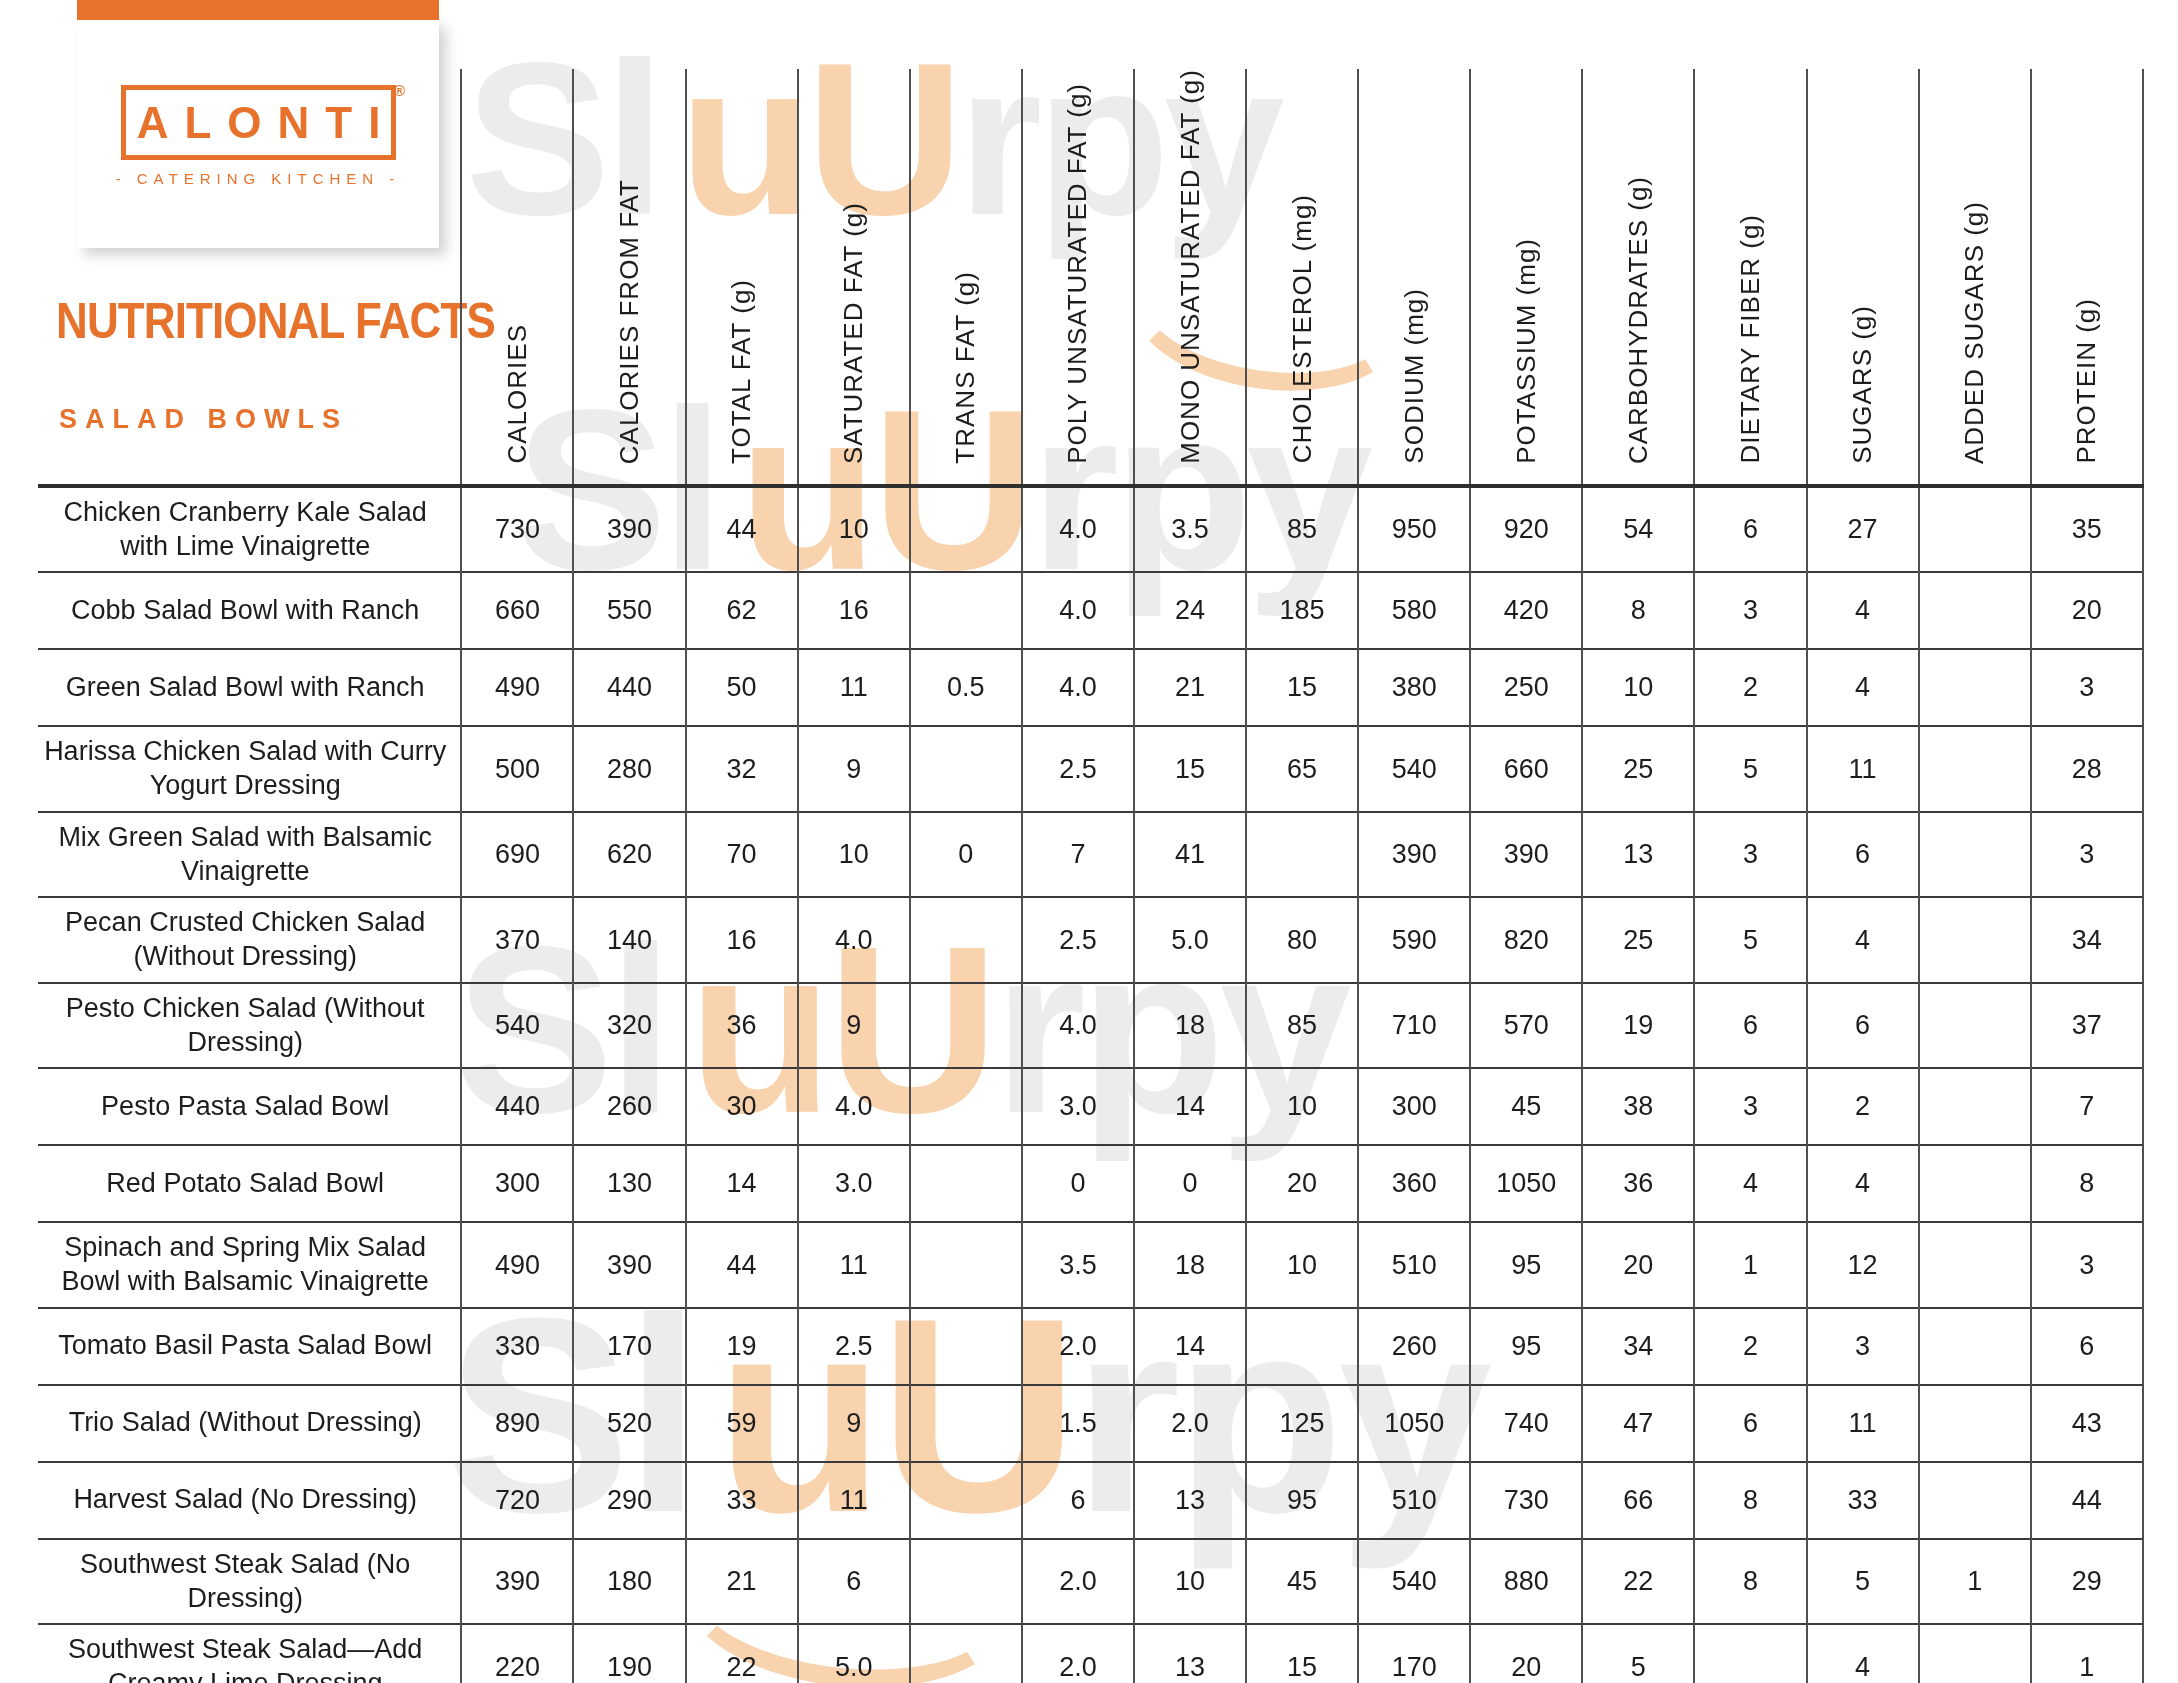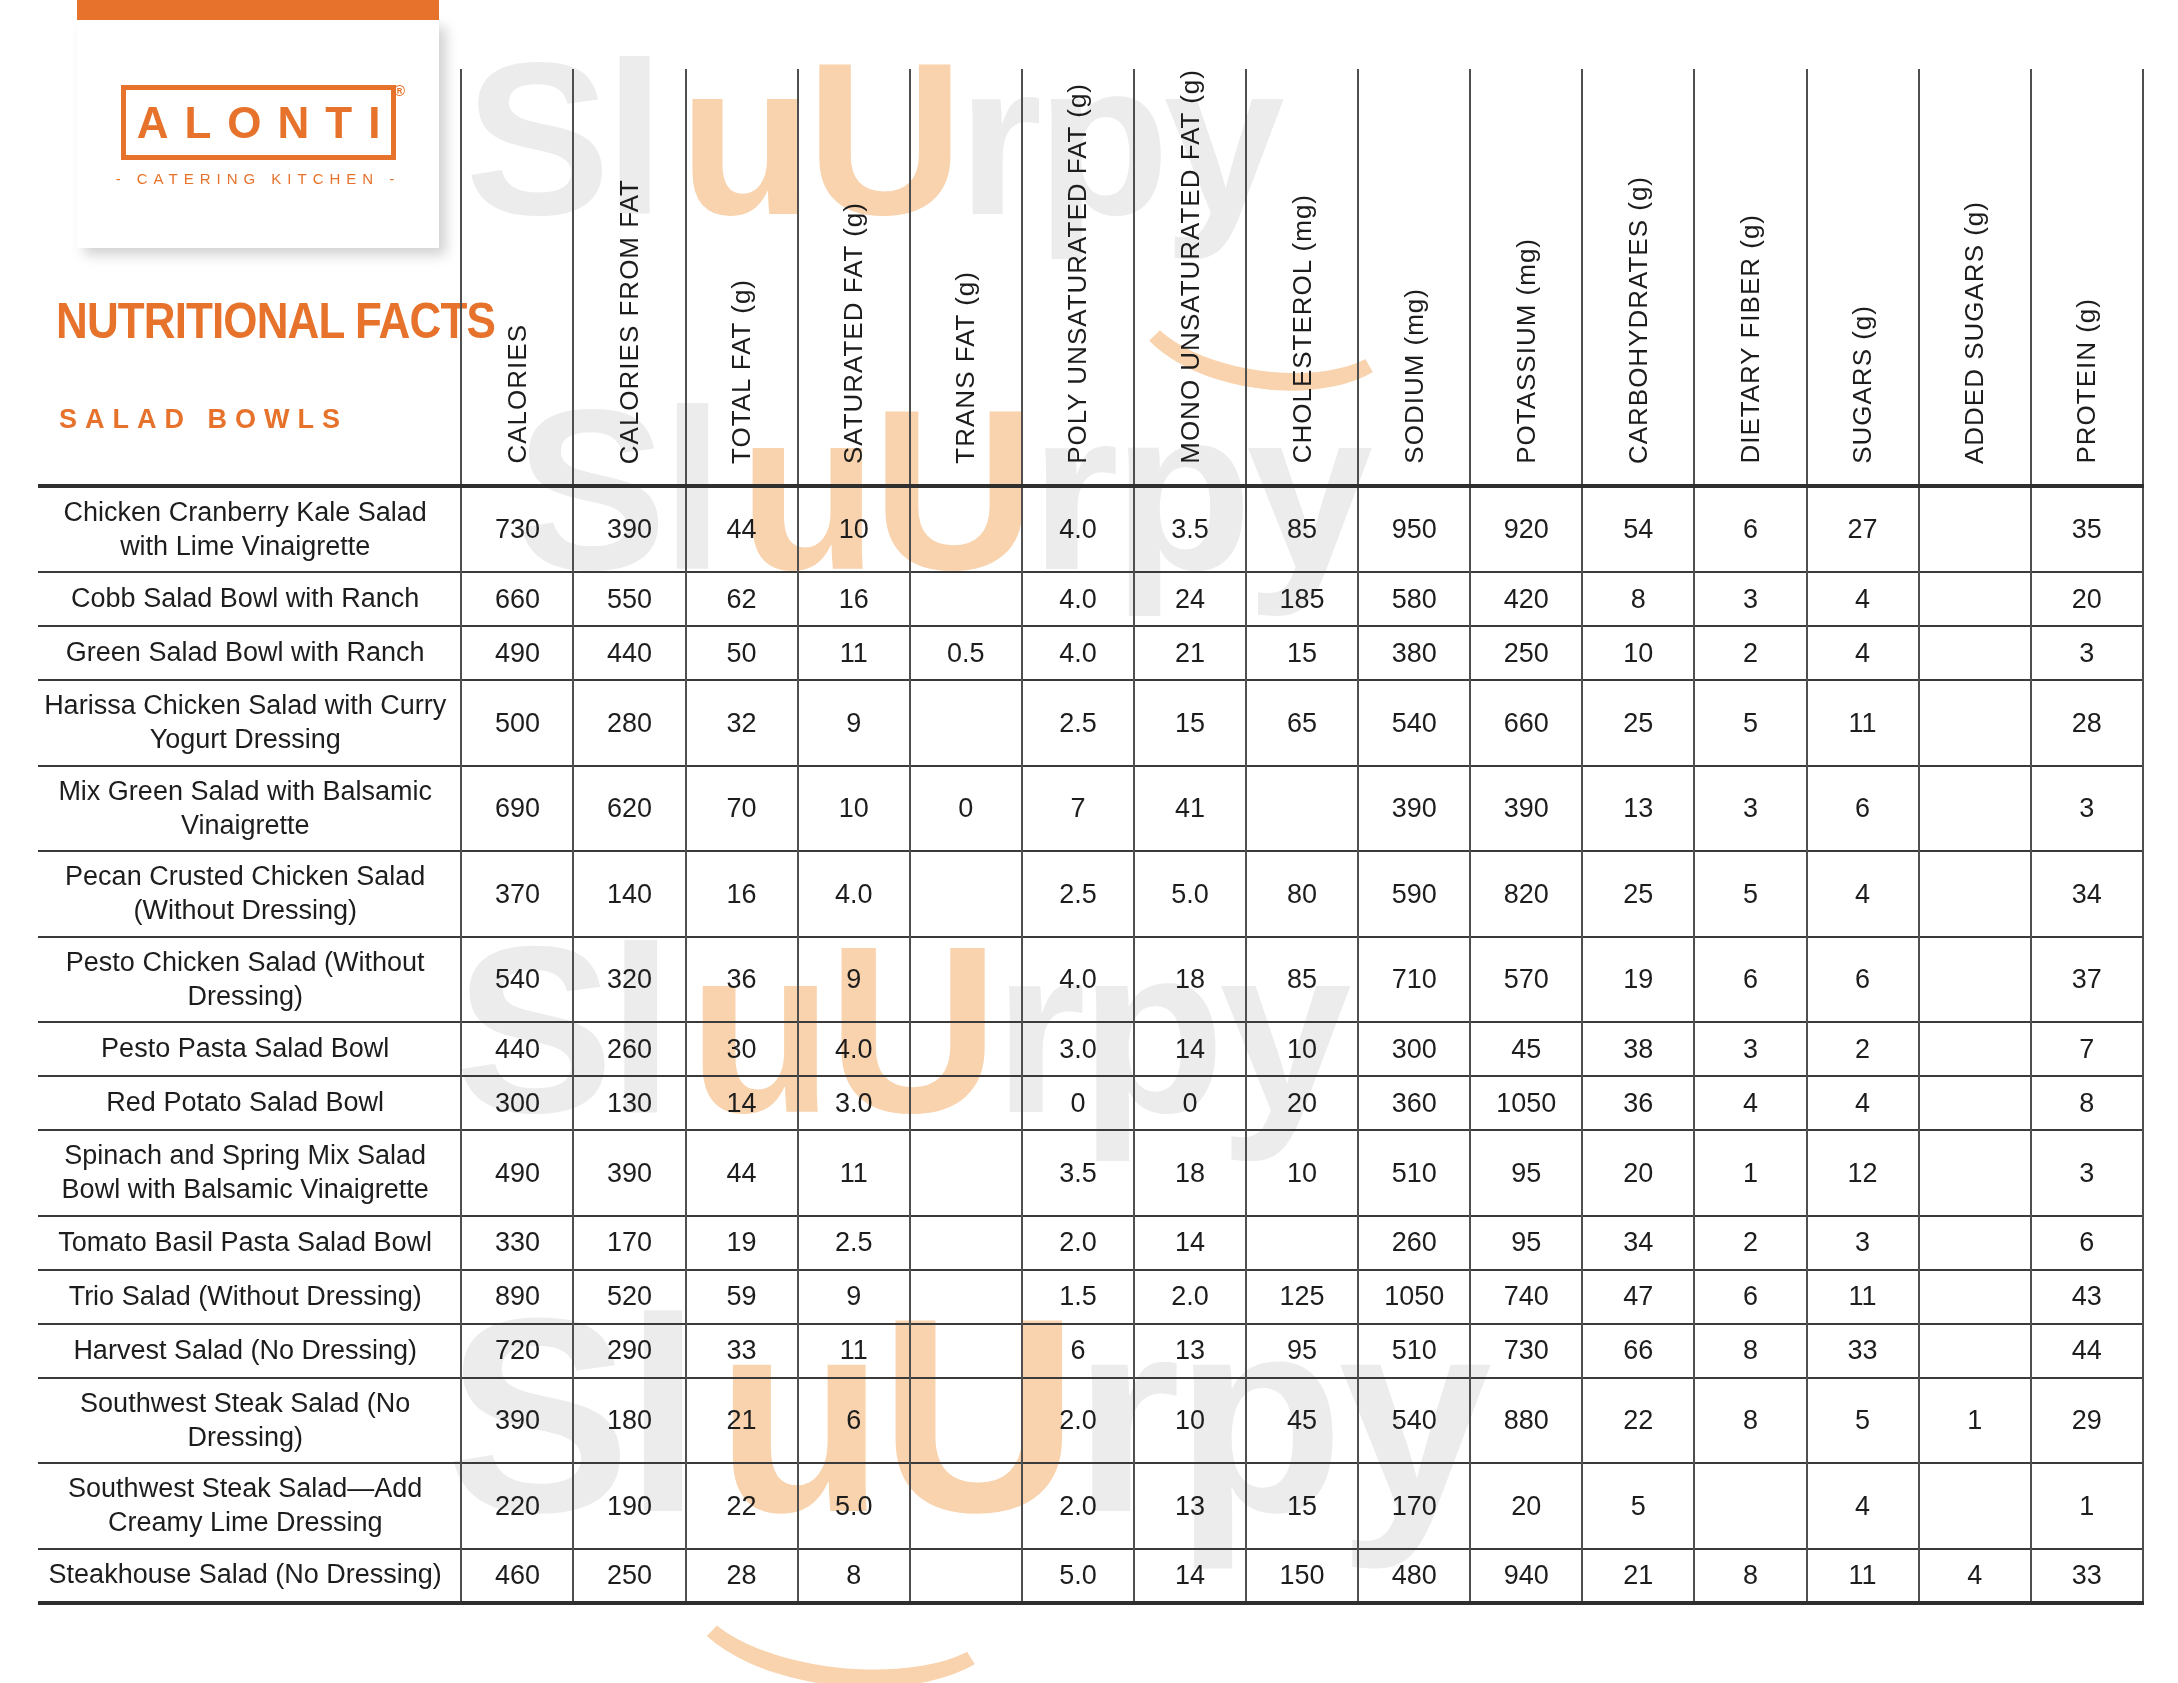--- a/index.html
+++ b/index.html
@@ -118,21 +118,21 @@
   th.data:last-child{border-right:2px solid #4f4f4f;}
   .vtext{
     display:inline-block;
     writing-mode:vertical-rl;
     transform:rotate(180deg);
     white-space:nowrap;
     font-size:26px;
     color:#1d1d1d;
     letter-spacing:1px;
   }
-  tbody tr{height:54px;border-bottom:2px solid #3a3a3a;}
+  tbody tr{height:77px;border-bottom:2px solid #3a3a3a;}
   tbody tr:last-child{border-bottom:4px solid #2f2f2f;}
   td.name{
     text-align:center;
     font-size:27px;
     padding:8px 14px 8px 6px;
     line-height:1.25;
   }
   td.val{
     border-left:2px solid #4f4f4f;
     text-align:center;

